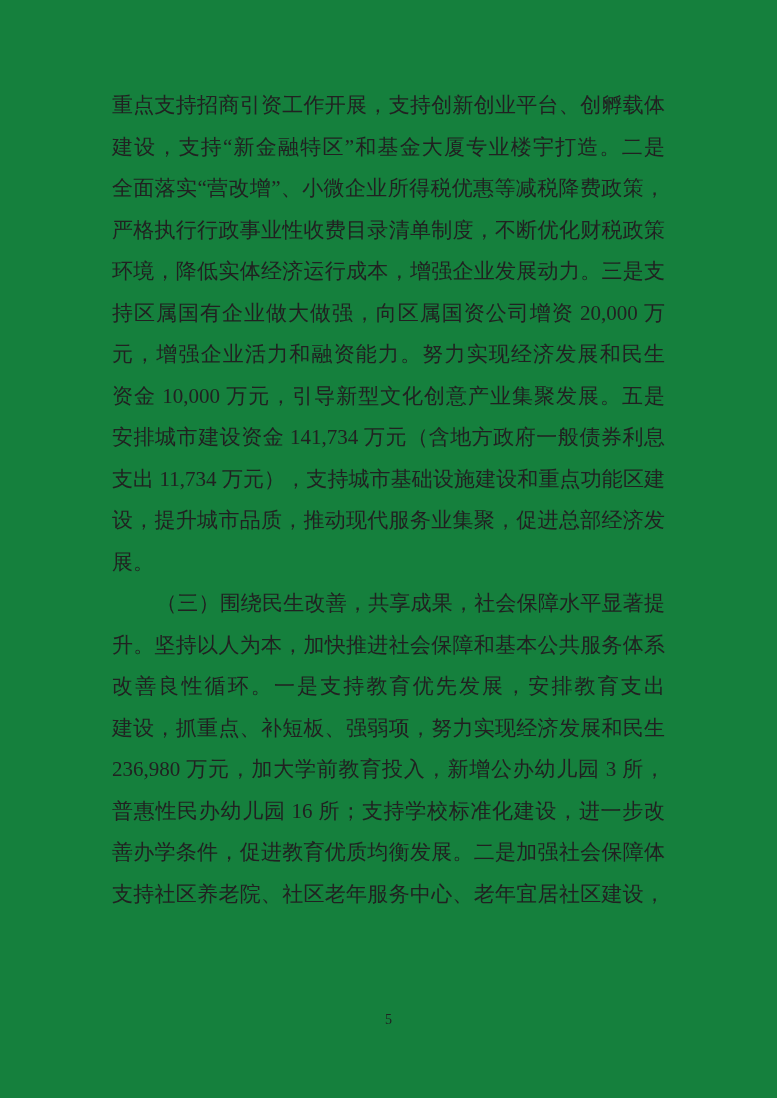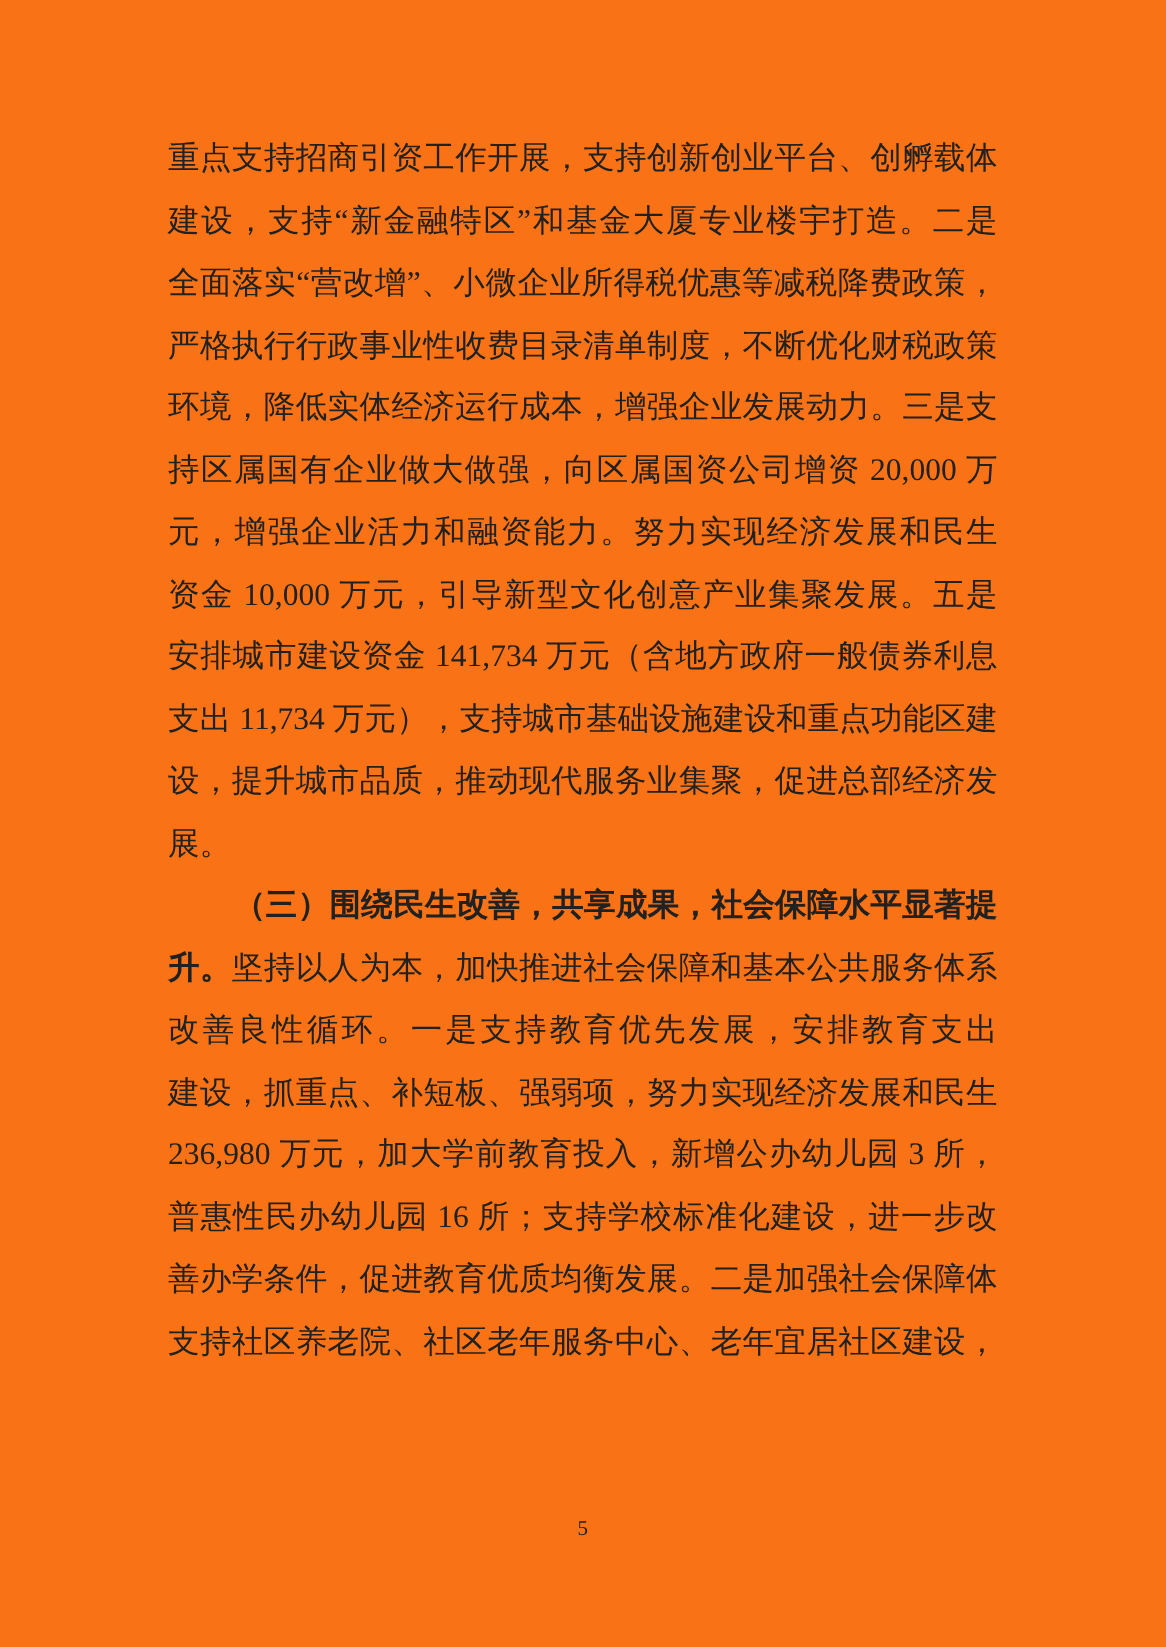--- a/index.html
+++ b/index.html
@@ -12,21 +12,21 @@
     background: #ffffff;
     font-family: "Liberation Serif", "DejaVu Serif", serif;
     position: relative;
     overflow: hidden;
   }
   .page {
     position: absolute;
     top: 0; left: 0;
     width: 777px;
     height: 1098px;
-    background: #f97316;
+    background: #15803d;
   }
   .text-block {
     position: absolute;
     top: 85px;
     left: 112px;
     width: 553px;
     color: #212121;
     font-size: 21px;
   }
   .line {
@@ -37,21 +37,21 @@
   }
   .line.fill {
     white-space: normal;
     text-align: justify;
     text-align-last: justify;
   }
   .line.indent {
     text-indent: 44px;
   }
   .line .bold {
-    font-weight: bold;
+    font-weight: normal;
   }
   .page-number {
     position: absolute;
     top: 1012px;
     left: 0;
     width: 777px;
     text-align: center;
     font-size: 14px;
     color: #212121;
   }

